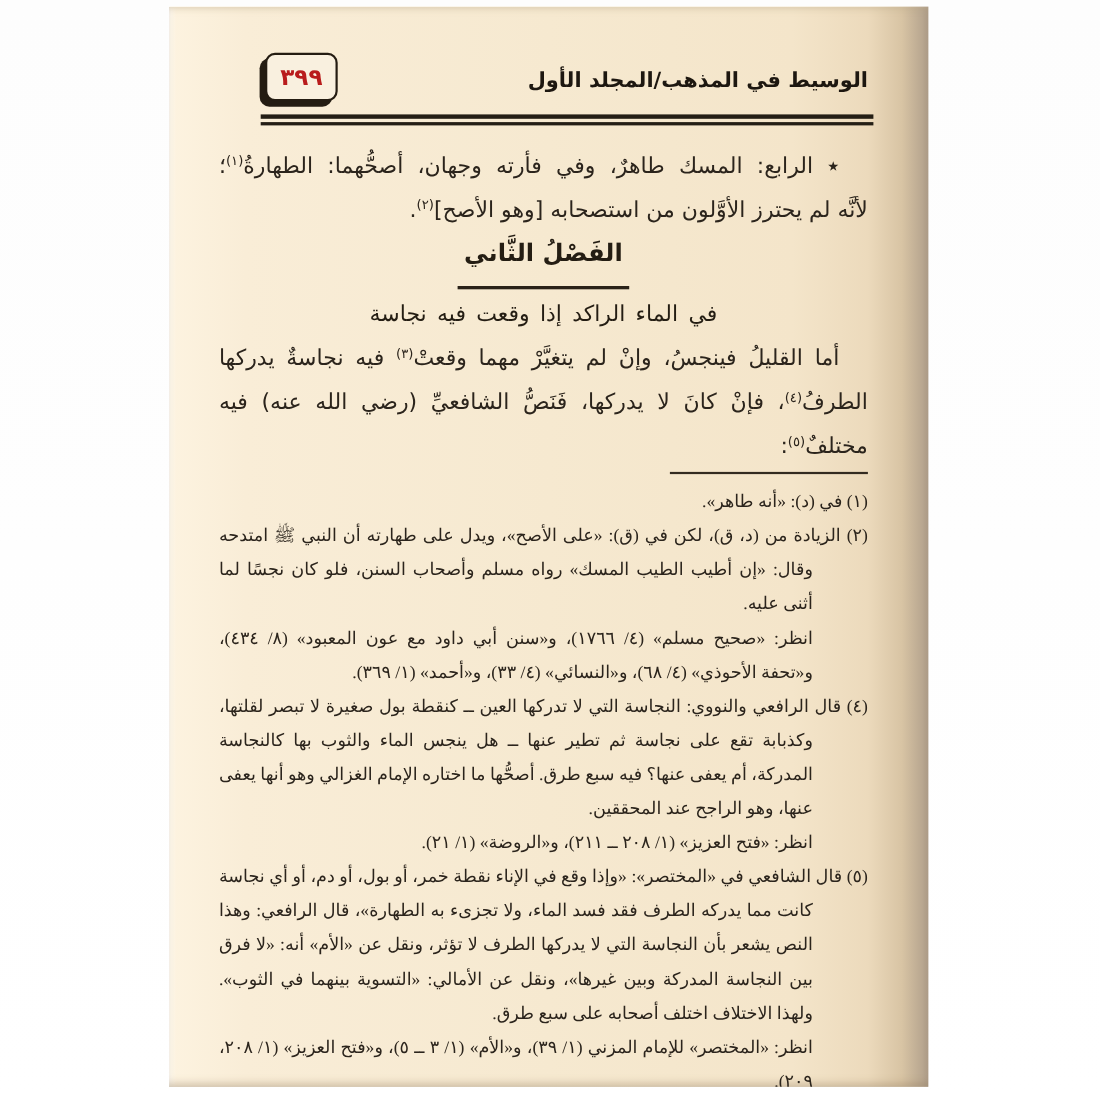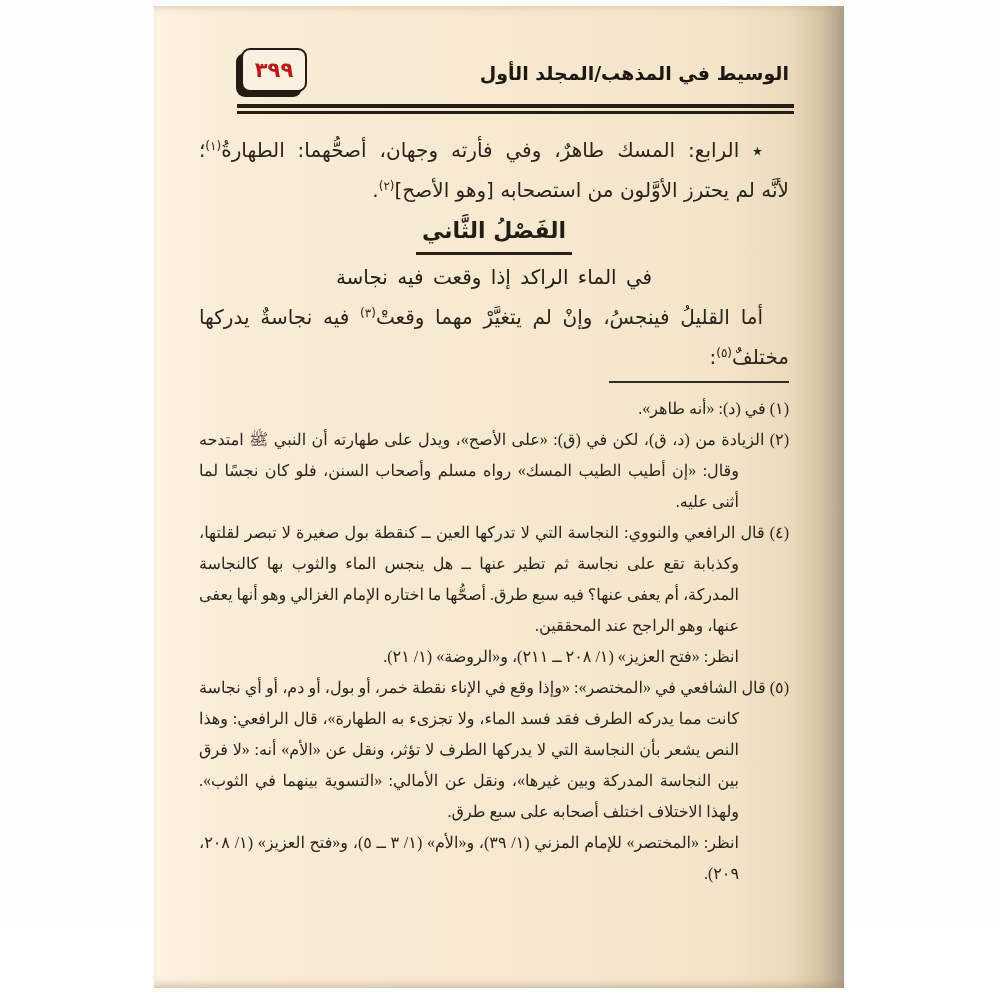--- a/index.html
+++ b/index.html
@@ -47,21 +47,21 @@
   .para{font-size:20px;line-height:40px;}
   .p1{margin-top:16px;}
   .p2{margin-top:8px;}
   .l{text-align:right;}
   .l.j{text-align:justify;text-align-last:justify;}
   .l.ind{padding-right:26px;}
   sup{font-size:12px;line-height:0;vertical-align:7px;letter-spacing:0;}
   .chapter{text-align:center;margin-top:8px;}
   .chapter-t{
     display:inline-block;font-weight:bold;font-size:22px;color:#241d13;
-    border-bottom:3px solid #2a2218;padding:0 6px 9px;
+    border-bottom:3px solid #2a2218;padding:0 6px 17px;
   }
   .subtitle{
     text-align:center;font-weight:normal;font-size:20px;color:#241d13;
     margin-top:10px;word-spacing:3px;
   }
   
   .fnrule{width:180px;border-top:2.5px solid #332b20;margin-top:4px;}
   .footnotes{margin-top:10px;font-size:16px;line-height:31px;}
   .fn{text-align:justify;padding-right:50px;text-indent:-50px;font-family:Liberation Serif, serif;}
   .fn-extra{text-indent:0;text-align:justify;}
@@ -88,36 +88,38 @@
         <div class="l"><span>لأنَّه لم يحترز الأوَّلون من استصحابه [وهو الأصح]</span><sup>(٢)</sup><span>.</span></div>
       </div>
 
       <div class="chapter">
         <span class="chapter-t">الفَصْلُ الثَّاني</span>
       </div>
       <div class="subtitle">في الماء الراكد إذا وقعت فيه نجاسة</div>
 
       <div class="para p2">
         <div class="l j ind"><span>أما القليلُ فينجسُ، وإنْ لم يتغيَّرْ مهما وقعتْ</span><sup>(٣)</sup><span> فيه نجاسةٌ يدركها</span></div>
+        <div class="l j"><span>الطرفُ</span><sup>(٤)</sup><span>، فإنْ كانَ لا يدركها، فَنَصُّ الشافعيِّ (رضي الله عنه) فيه</span></div>
         <div class="l"><span>مختلفٌ</span><sup>(٥)</sup><span>:</span></div>
       </div>
 
       <div class="fnrule"></div>
 
       <div class="footnotes">
 
         <div class="fn">
           <span class="fn-num">(١)</span>
           <span>في (د): «أنه طاهر».</span>
           <div class="fn-extra"></div>
         </div>
 
         <div class="fn">
           <span class="fn-num">(٢)</span>
           <span>الزيادة من (د، ق)، لكن في (ق): «على الأصح»، ويدل على طهارته أن النبي ﷺ امتدحه وقال: «إن أطيب الطيب المسك» رواه مسلم وأصحاب السنن، فلو كان نجسًا لما أثنى عليه.</span>
+          <div class="fn-extra">انظر: «صحيح مسلم» (٤/ ١٧٦٦)، و«سنن أبي داود مع عون المعبود» (٨/ ٤٣٤)، و«تحفة الأحوذي» (٤/ ٦٨)، و«النسائي» (٤/ ٣٣)، و«أحمد» (١/ ٣٦٩).</div>
         </div>
 
 
         <div class="fn">
           <span class="fn-num">(٤)</span>
           <span>قال الرافعي والنووي: النجاسة التي لا تدركها العين ــ كنقطة بول صغيرة لا تبصر لقلتها، وكذبابة تقع على نجاسة ثم تطير عنها ــ هل ينجس الماء والثوب بها كالنجاسة المدركة، أم يعفى عنها؟ فيه سبع طرق. أصحُّها ما اختاره الإمام الغزالي وهو أنها يعفى عنها، وهو الراجح عند المحققين.</span>
           <div class="fn-extra">انظر: «فتح العزيز» (١/ ٢٠٨ ــ ٢١١)، و«الروضة» (١/ ٢١).</div>
         </div>
 
         <div class="fn">

